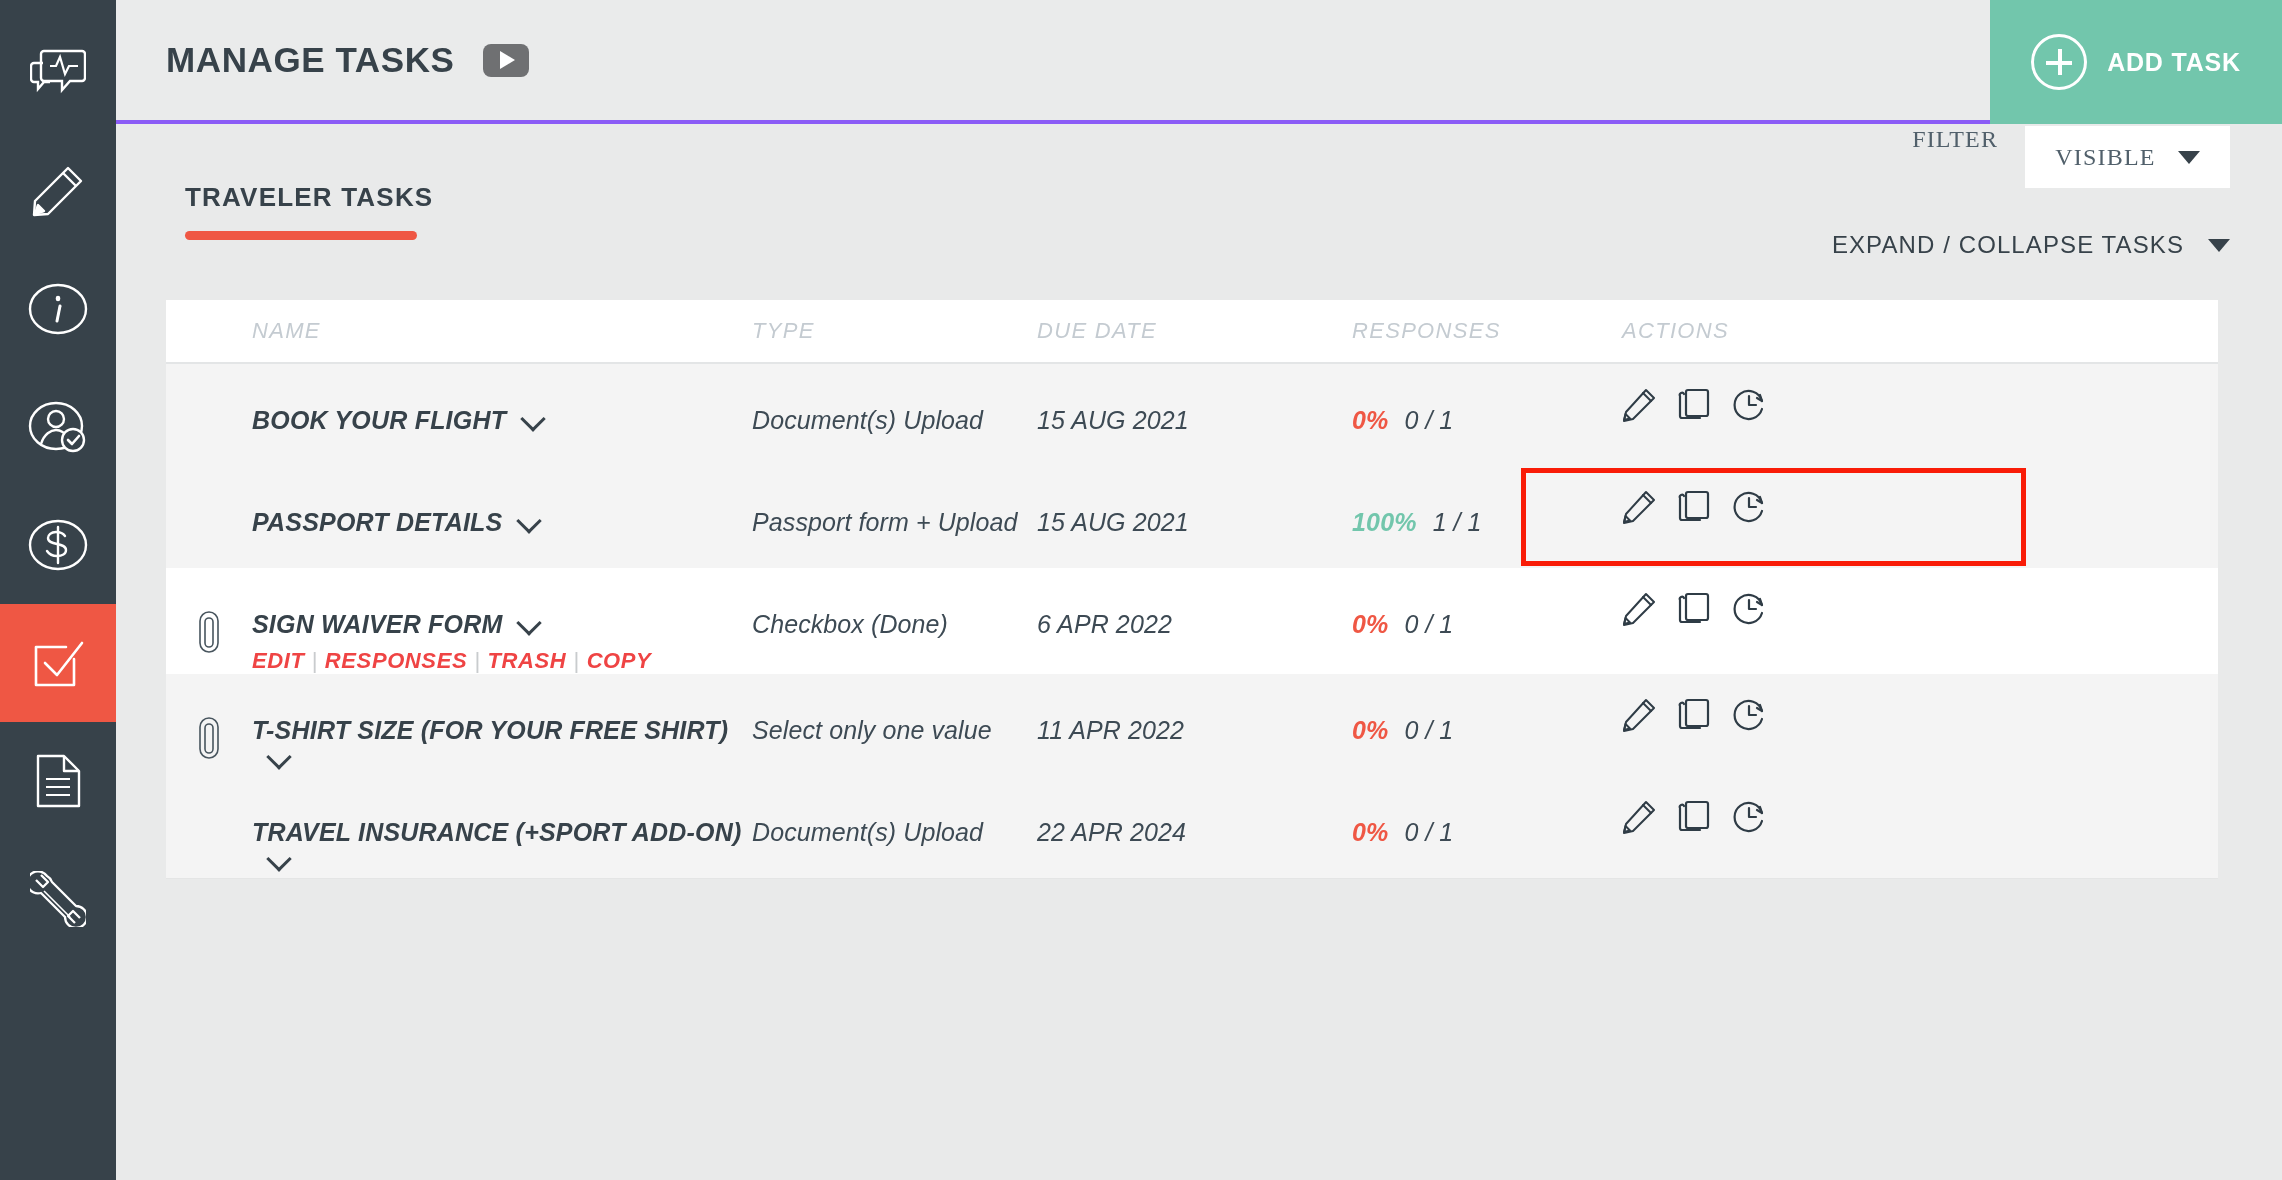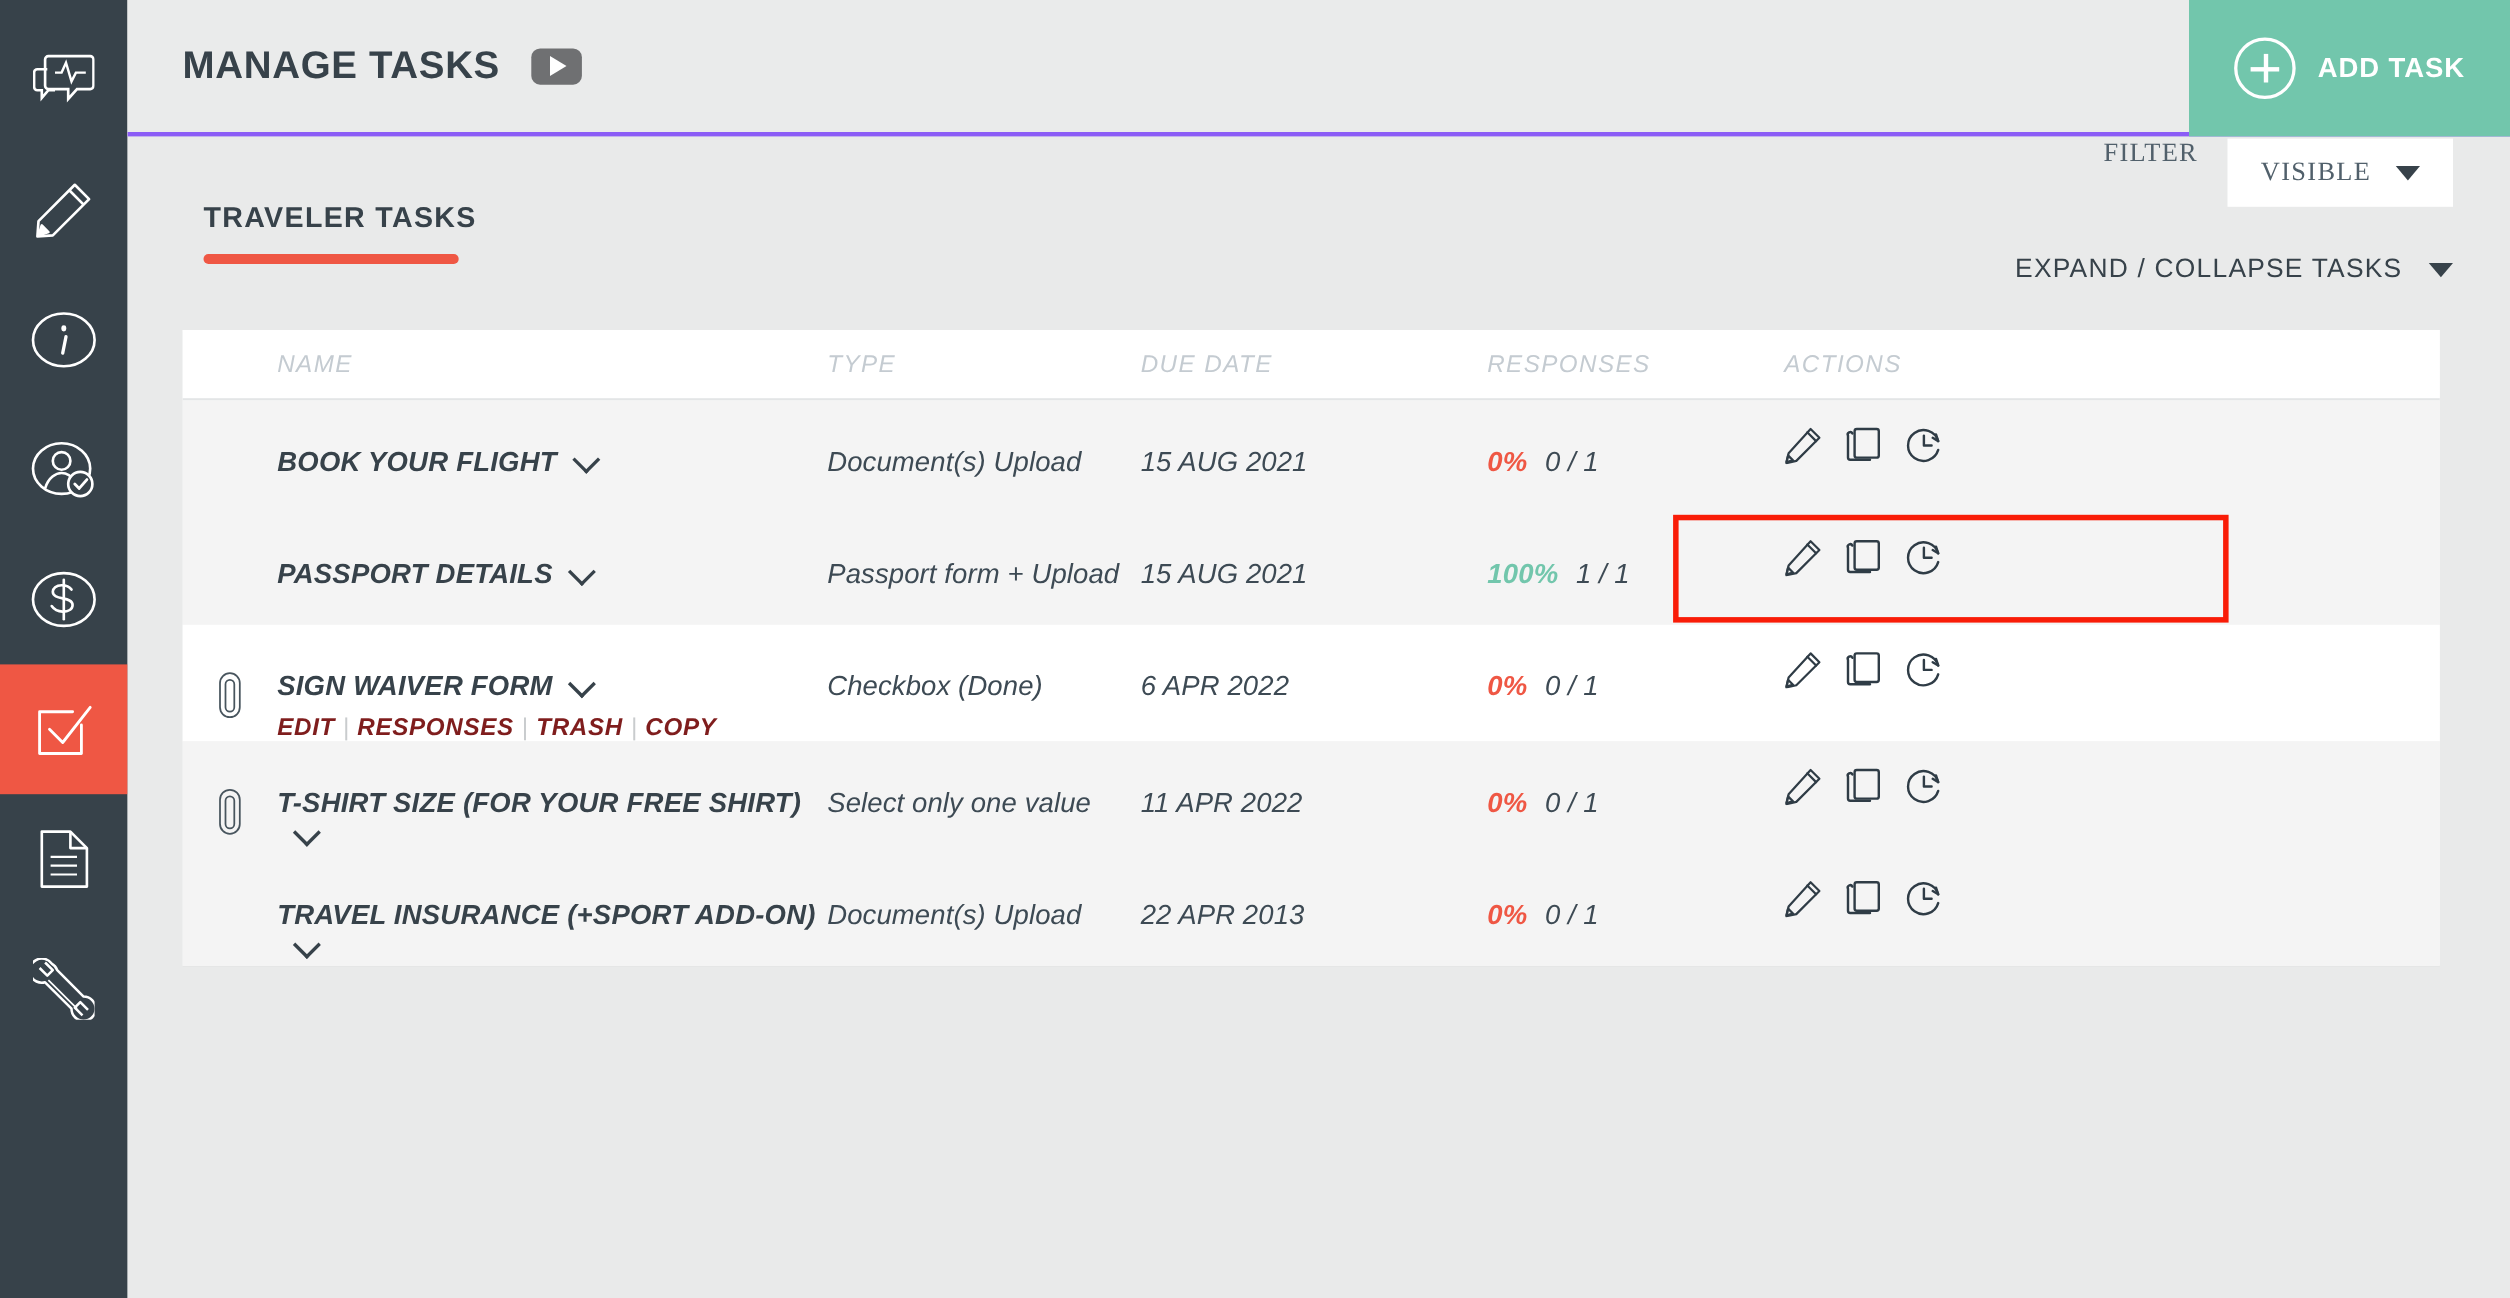--- a/index.html
+++ b/index.html
@@ -191,21 +191,21 @@
     width: 15px; height: 15px;
     border-right: 3px solid #37424a;
     border-bottom: 3px solid #37424a;
     transform: rotate(45deg);
   }
   .sublinks {
     margin-top: 8px;
     font-size: 22px; letter-spacing: 0.6px;
     color: #ef5744; font-weight: 600;
   }
-  .sublinks a { color: #7f1d1d; text-decoration: none; cursor: pointer; text-align: center; }
+  .sublinks a { color: #ef4444; text-decoration: none; cursor: pointer; text-align: center; }
   .sublinks .sep { color: #c9ccce; margin: 0 7px; font-weight: 400; }
 
   .cell-text {
     font-size: 25px; color: #3d4a54; letter-spacing: 0.1px;
   }
   .pct { font-size: 25px; font-weight: bold; letter-spacing: 0.2px; }
   .pct.zero { color: #ef5744; }
   .pct.full { color: #72c6ac; }
   .ratio { font-size: 25px; color: #3d4a54; margin-left: 16px; }
 
@@ -477,21 +477,21 @@
                   </svg></span>
               </div>
             </div>
           </div>
           <div class="row">
             <div class="c-clip cell"></div>
             <div class="c-name cell">
               <div><span class="task-name">TRAVEL INSURANCE (+SPORT ADD-ON)</span><span class="chev"></span></div>
             </div>
             <div class="c-type cell cell-text">Document(s) Upload</div>
-            <div class="c-due cell cell-text">22 APR 2013</div>
+            <div class="c-due cell cell-text">22 APR 2024</div>
             <div class="c-resp cell"><span class="pct zero">0%</span><span class="ratio">0 / 1</span></div>
             <div class="c-act">
               <div class="actions">
                 <span class="act-ico"><svg width="34" height="34" viewBox="0 0 34 34" fill="none" stroke="#2f3c46" stroke-width="2" stroke-linecap="round" stroke-linejoin="round">
                     <path d="M24 2 l8 8 l-21 21 l-9 2 l2 -9 z"></path>
                     <path d="M21 5 l8 8"></path>
                     <path d="M2 32 l6 -1.5 l-4.5 -4.5 z"></path>
                   </svg></span>
                 <span class="act-ico"><svg width="32" height="34" viewBox="0 0 32 34" fill="none" stroke="#2f3c46" stroke-width="2.2" stroke-linecap="round" stroke-linejoin="round">
                     <path d="M10 2 h18 a2 2 0 0 1 2 2 v22 a2 2 0 0 1 -2 2 h-18 a2 2 0 0 1 -2 -2 v-22 a2 2 0 0 1 2 -2 z"></path>

